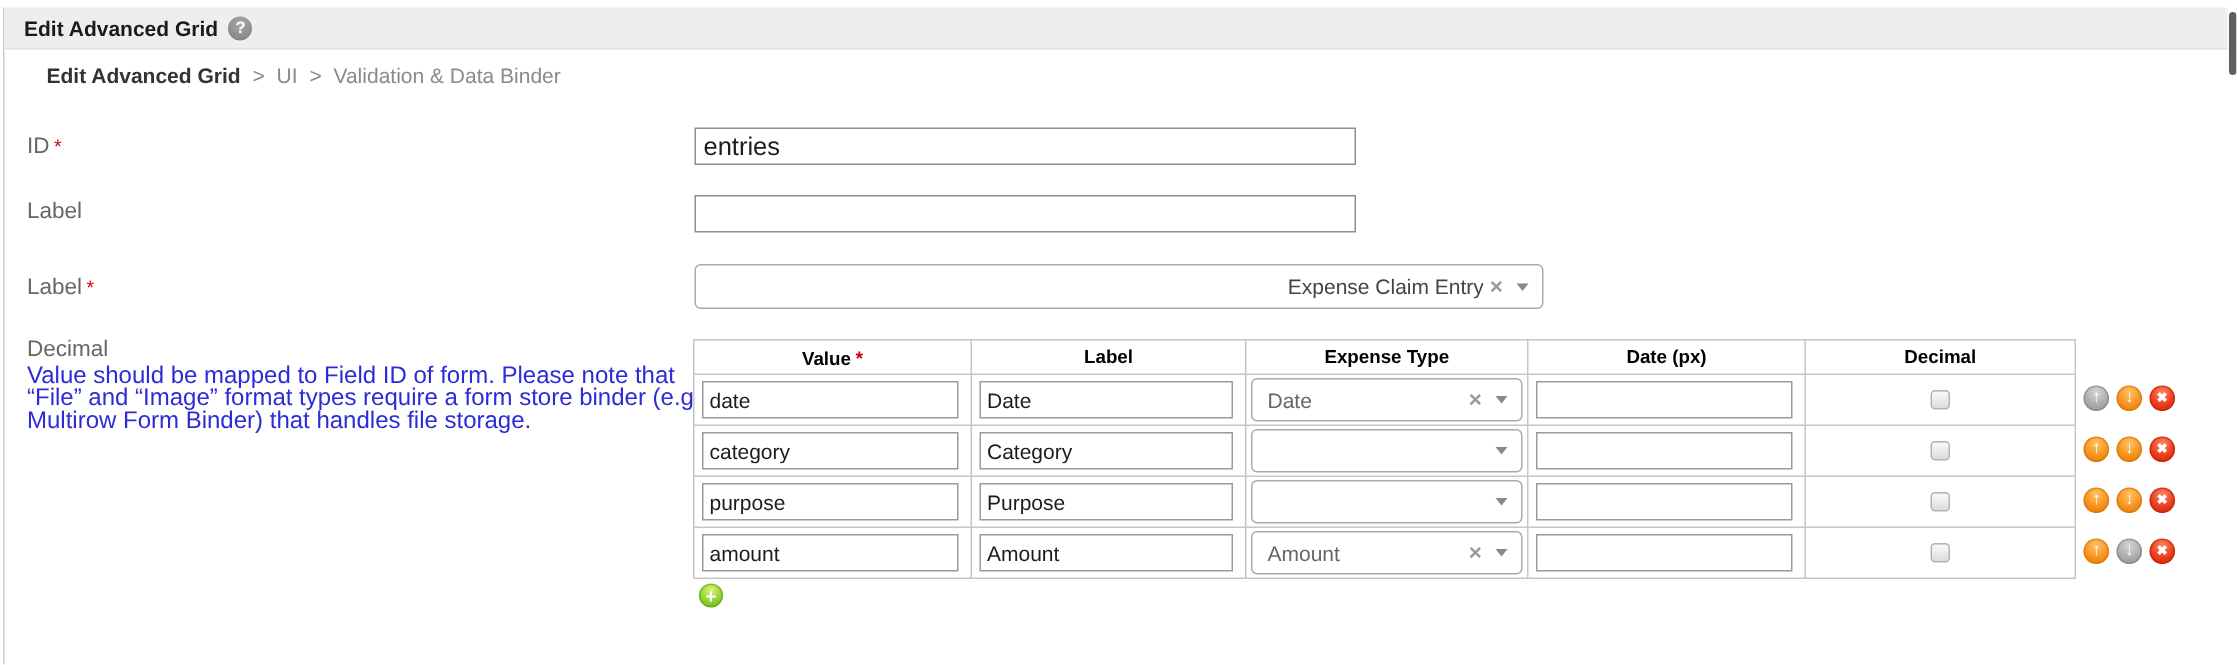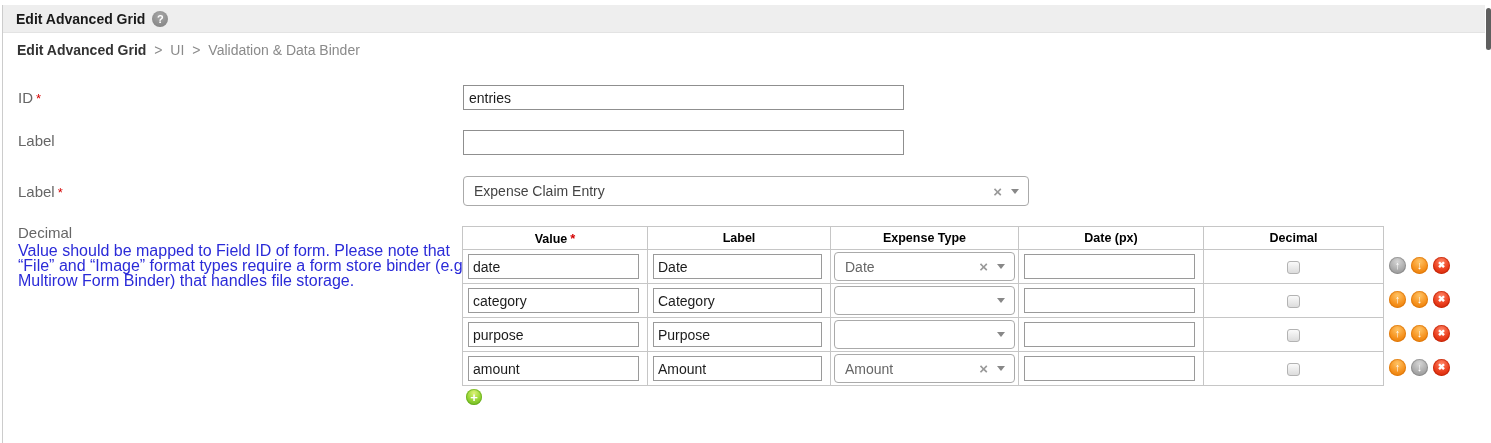--- a/index.html
+++ b/index.html
@@ -26,48 +26,48 @@
   .titlebar .title { font-size: 14px; font-weight: bold; color: #1a1a1a; }
   .help-badge {
     width: 16px; height: 16px; border-radius: 50%;
     background: radial-gradient(circle at 50% 32%, #a9a9a9, #8a8a8a 70%, #787878);
     color: #fff; font-size: 11px; font-weight: bold;
     display: flex; align-items: center; justify-content: center;
     margin-left: 7px; cursor: pointer;
   }
 
   
-  .breadcrumb { left: 17px; top: 42px; font-size: 14px; color: #8a8a8a; }
+  .breadcrumb { left: 31px; top: 42px; font-size: 14px; color: #8a8a8a; }
   .breadcrumb .active { font-weight: bold; color: #333; }
   .breadcrumb .sep { margin: 0 4px; color: #8a8a8a; }
 
   
   .field-label { left: 18px; font-size: 15px; color: #666; }
   .req { color: #d40000; margin-left: 3px; font-size: 13px; }
 
   
   .text-input {
     left: 463px; width: 441px; height: 25px;
     border: 1px solid #8f8f8f; background: #fff;
     font-family: "Liberation Sans", sans-serif;
-    font-size: 14px; color: #1c1c1c; padding: 0 5px;
+    font-size: 17px; color: #1c1c1c; padding: 0 5px;
   }
 
   
   .s2 {
     border: 1px solid #aaa; border-radius: 4px; background: #fff;
     display: flex; align-items: center; cursor: pointer;
   }
   .s2-text { flex: 1; font-size: 14px; color: #444; padding-left: 10px;
              white-space: nowrap; overflow: hidden; }
   .s2-clear { color: #999; font-weight: bold; font-size: 15px; padding: 0 9px 0 4px; line-height: 1; }
   .s2-caret { width: 0; height: 0; border-left: 4px solid transparent;
               border-right: 4px solid transparent; border-top: 5px solid #888;
               margin-right: 9px; }
-  .form-s2 { left: 463px; top: 176px; width: 566px; height: 30px; }
+  .form-s2 { left: 463px; top: 176px; width: 566px; height: 30px; text-align: right; }
 
   
   .columns-help {
     left: 18px; top: 243px; width: 452px;
     font-size: 16px; line-height: 15px; color: #2b2bd8;
   }
 
   
   .grid-table-wrap { left: 462px; top: 226px; }
   table { border-collapse: collapse; table-layout: fixed; }

